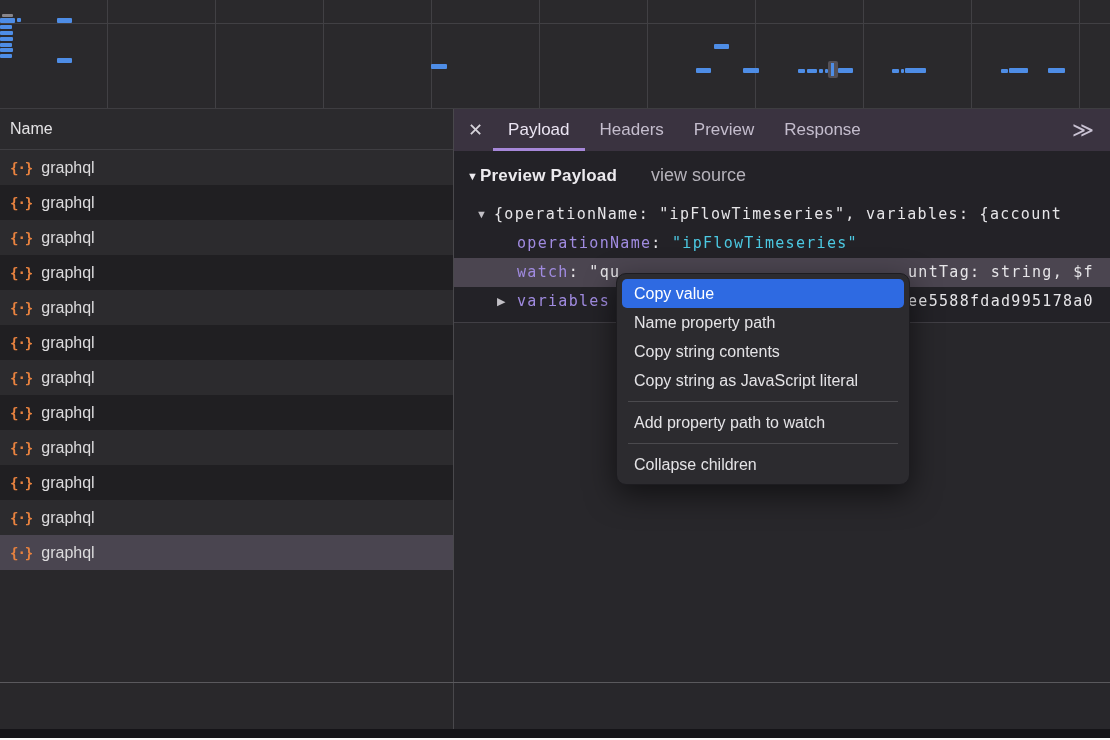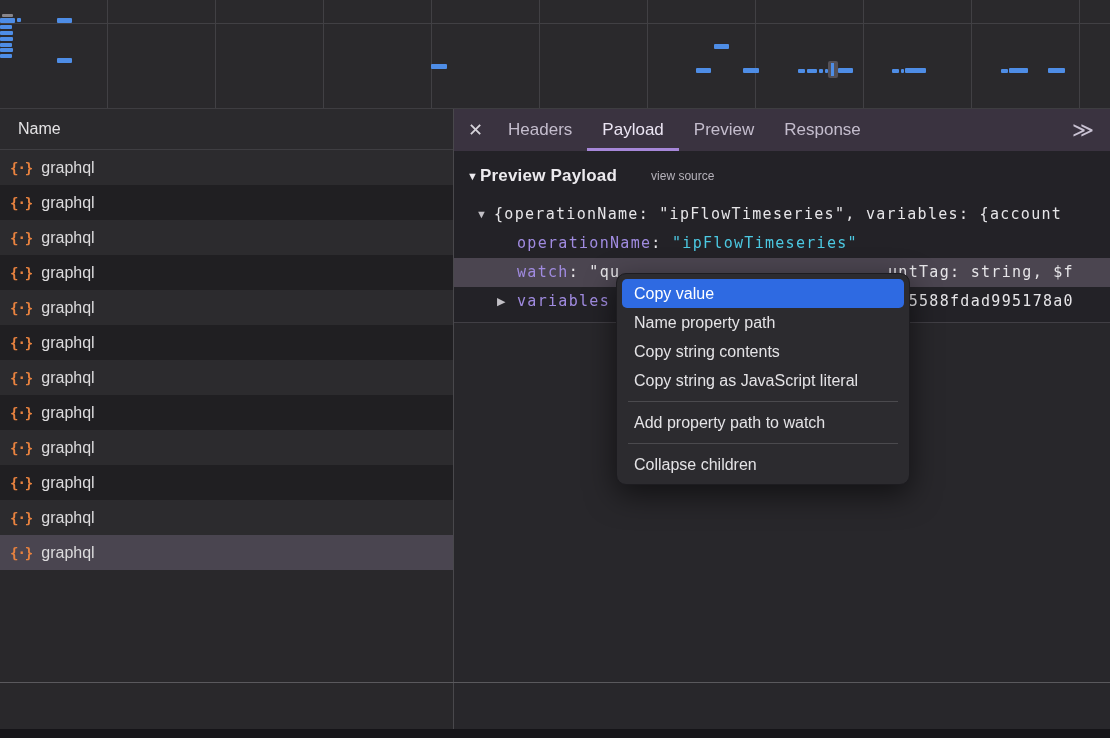--- a/index.html
+++ b/index.html
@@ -13,21 +13,21 @@
            background:repeating-linear-gradient(to right,transparent 0,transparent 107px,#414044 107px,#414044 108px);}
   .ov-hline{position:absolute;left:0;right:0;top:23px;height:1px;background:#414044;}
   .bar{position:absolute;border-radius:1px;}
   .bar.blue{background:var(--bar-blue);}
   .bar.gray{background:#87858b;}
   .marker{position:absolute;background:#545158;border-radius:2px;}
   .marker .inner{position:absolute;left:3px;top:2px;width:3px;bottom:2px;background:var(--bar-blue);}
 
   
   .left-panel{position:absolute;left:0;top:109px;width:453px;bottom:0;background:#29282b;}
-  .list-header{height:40px;line-height:40px;padding-left:18px;color:#e4e3e5;font-size:16px;
+  .list-header{height:40px;line-height:40px;padding-left:10px;color:#e4e3e5;font-size:16px;
                background:#2b2a2d;border-bottom:1px solid #3f3e42;}
   .req-row{height:35px;display:flex;align-items:center;padding-left:10px;gap:9px;
            font-size:16px;color:#dcdbdd;}
   .req-row:nth-child(odd){background:#2c2b2e;}
   .req-row:nth-child(even){background:#201f22;}
   .req-row.selected{background:#4a4550;}
   .json-icon{color:var(--icon-orange);font-size:14px;font-weight:bold;
              font-family:"DejaVu Sans Mono",monospace;letter-spacing:-1px;}
 
   .vdivider{position:absolute;left:453px;top:109px;bottom:0;width:1px;background:#49484c;z-index:5;}
@@ -38,33 +38,33 @@
           color:#c4bdcd;font-size:17px;}
   .close-btn{margin:0 10px 0 14px;font-size:18px;color:#d6d3da;}
   .tab{padding:0 15px;height:42px;line-height:41px;box-sizing:border-box;}
   .tab.active{color:#ebe5f3;border-bottom:3px solid var(--accent-purple);}
   .overflow-btn{margin-left:auto;margin-right:16px;font-size:21px;color:#c9c2d3;}
 
   .payload-section{position:relative;height:171px;background:#232227;border-bottom:1px solid #413f45;}
   .rp-header{display:flex;align-items:center;height:49px;padding-left:13px;}
   .rp-tri{font-size:11px;color:#eceaee;margin-right:2px;}
   .rp-title{font-weight:bold;font-size:17px;color:#eceaee;letter-spacing:.2px;}
-  .view-source{margin-left:34px;font-size:12px;color:#b5b2ba;}
+  .view-source{margin-left:34px;font-size:18px;color:#b5b2ba;}
 
   .tree-row{position:relative;height:29px;line-height:29px;white-space:nowrap;overflow:hidden;
             font-family:"DejaVu Sans Mono",monospace;font-size:15px;letter-spacing:1.3px;color:#e6e5e8;}
   .tree-row .tri{position:absolute;left:22px;top:0;font-size:11px;color:#c2c0c6;
                  letter-spacing:0;font-family:"Liberation Sans",sans-serif;}
   .tree-row.lvl1{padding-left:40px;}
   .tree-row.lvl2{padding-left:63px;}
   .tree-row.lvl2 .tri{left:43px;}
   .tree-row.hl{background:#4b4550;}
   .key{color:var(--key-purple);}
   .str{color:var(--string-cyan);}
-  .frag{position:absolute;left:434px;top:0;}
+  .frag{position:absolute;left:454px;top:0;}
 
   .fullwidth-line{position:absolute;left:0;right:0;top:682px;height:1px;background:#5a595d;z-index:6;}
 
   
   .context-menu{position:absolute;left:616px;top:273px;width:294px;box-sizing:border-box;
                 background:#2c2b2f;border:1px solid #1d1c20;border-radius:10px;
                 box-shadow:0 10px 30px rgba(0,0,0,.55);padding:5px 0;z-index:50;}
   .menu-item{height:29px;line-height:29px;margin:0 5px;padding:0 12px;border-radius:5px;
              font-size:16px;color:#e4e3e6;}
   .menu-item.highlighted{background:var(--menu-highlight-blue);color:#fff;}
@@ -170,22 +170,22 @@
         </div>
       </div>
   </div>
 
   <div class="vdivider"></div>
 
   <div class="right-panel">
     <div class="tabbar">
       <span class="close-btn">✕</span>
       <span style="display:flex;height:42px;">
+          <div class="tab active">Payload</div>
           <div class="tab">Headers</div>
-          <div class="tab active">Payload</div>
           <div class="tab">Preview</div>
           <div class="tab">Response</div>
         </span>
       <span class="overflow-btn">≫</span>
     </div>
 
     <div class="payload-section">
       <div class="rp-header">
         <span class="rp-tri">▼</span>
         <span class="rp-title">Preview Payload</span>

